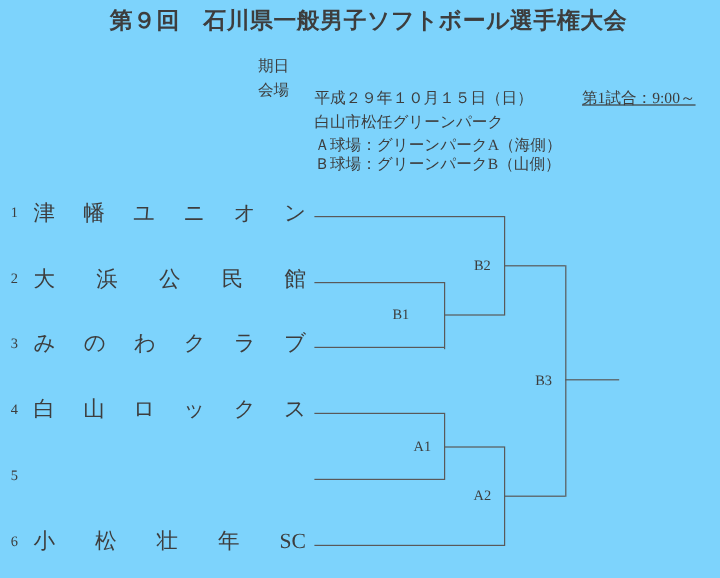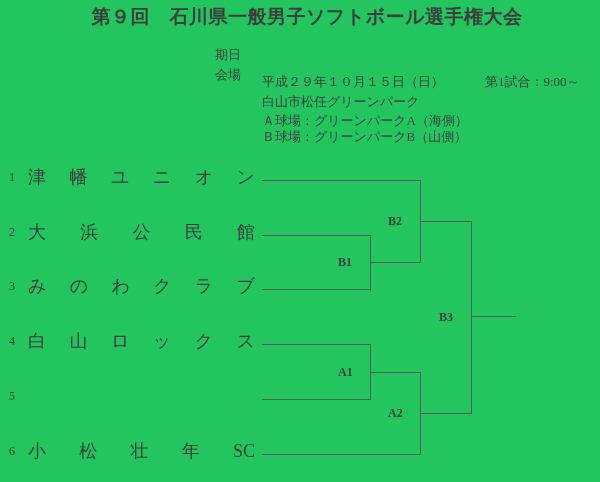--- a/index.html
+++ b/index.html
@@ -1,49 +1,49 @@
 <!DOCTYPE html>
 <html><head>
 <meta charset="utf-8">
 <style>
   html,body{margin:0;padding:0;background:#fff;}
   .page{
     position:relative;
     width:600px;height:482px;
-    background:#22c55e;
+    background:#7dd3fc;
     font-family:"Liberation Serif","DejaVu Serif",serif;
     color:#3d3d3d;
     overflow:hidden;
   }
   .title{
     position:absolute;left:7px;top:4px;width:600px;
     text-align:center;
     font-size:19px;font-weight:bold;
     letter-spacing:0.5px;
     white-space:nowrap;
   }
   .info-label{position:absolute;font-size:13px;white-space:nowrap;}
   .info-value{position:absolute;font-size:13px;white-space:nowrap;margin-top:27px;}
   .r1{top:46px;} .r2{top:66px;} .r3{top:85px;} .r4{top:101px;}
-  .c-label{left:215px;} .c-value{left:262px;} .c-game{left:485px;}
+  .c-label{left:215px;} .c-value{left:262px;} .c-game{left:485px;text-decoration:underline;}
   .team-row{position:absolute;left:0;width:300px;height:17px;line-height:17px;}
   .seed{position:absolute;left:9px;font-size:12px;}
   .tname{
     position:absolute;left:28px;width:227px;
     font-size:18px;
     text-align:justify;
     text-align-last:justify;
     -moz-text-align-last:justify;
     white-space:nowrap;
   }
   .hl{position:absolute;height:1px;background:#595959;}
   .vl{position:absolute;width:1px;background:#595959;}
   .mlabel{
     position:absolute;width:28px;height:16px;line-height:16px;
-    font-size:12px;text-align:left;white-space:nowrap;font-weight:bold;
+    font-size:12px;text-align:center;white-space:nowrap;
   }
 </style>
 </head>
 <body>
 
 <div class="page">
 
   <div class="title">第９回　石川県一般男子ソフトボール選手権大会</div>
 
   <span class="info-label r1 c-label">期日</span>
@@ -95,19 +95,19 @@
 
   <div class="vl" style="left:420px;top:180px;height:83px"></div>
   <div class="hl" style="left:420px;top:221px;width:51px"></div>
 
   <div class="vl" style="left:420px;top:372px;height:83px"></div>
   <div class="hl" style="left:420px;top:413px;width:51px"></div>
 
   <div class="vl" style="left:471px;top:221px;height:193px"></div>
   <div class="hl" style="left:471px;top:316px;width:45px"></div>
 
-  <div class="mlabel" style="left:338px;top:254px">B1</div>
+  <div class="mlabel" style="left:320px;top:254px">B1</div>
   <div class="mlabel" style="left:388px;top:213px">B2</div>
   <div class="mlabel" style="left:439px;top:309px">B3</div>
   <div class="mlabel" style="left:338px;top:364px">A1</div>
   <div class="mlabel" style="left:388px;top:405px">A2</div>
 
 </div>
 
 </body></html>

